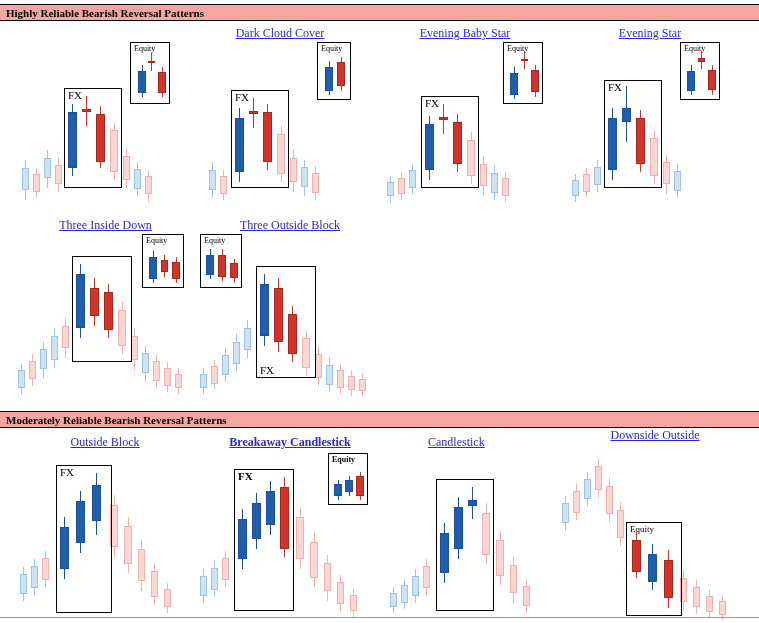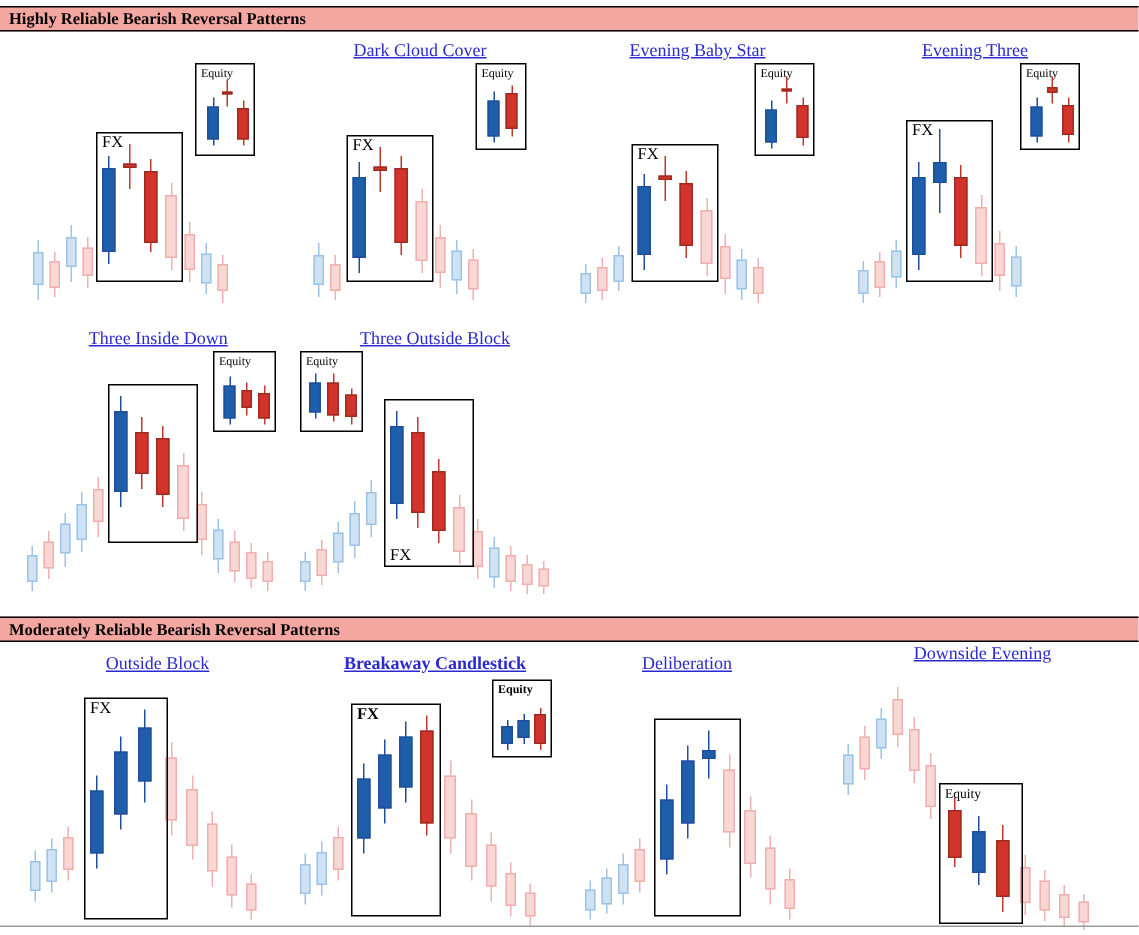--- a/index.html
+++ b/index.html
@@ -330,21 +330,21 @@
           </div>
         <div class="candle c-down" style="left:27px; top:22px; width:8px; height:32px;">
             <div class="wick" style="top:0; height:32px;"></div>
             <div class="body" style="top:5px; height:22px;"></div>
           </div>
       </div>
     </div>
   </div>
 
   <div class="pattern" style="left:570px; top:26px; width:160px; height:180px;">
-    <div class="title">Evening Three</div>
+    <div class="title">Evening Star</div>
     <div class="chart" style="top:16px; width:160px; height:164px;">
       <div class="candle f-up" style="left:2px; top:132px; width:7px; height:28px;">
           <div class="wick" style="top:0; height:28px;"></div>
           <div class="body" style="top:6px; height:16px;"></div>
         </div>
       <div class="candle f-down" style="left:13px; top:126px; width:7px; height:30px;">
           <div class="wick" style="top:0; height:30px;"></div>
           <div class="body" style="top:6px; height:18px;"></div>
         </div>
       <div class="candle f-up" style="left:24px; top:118px; width:7px; height:32px;">
@@ -692,21 +692,21 @@
           </div>
         <div class="candle c-down" style="left:27px; top:18px; width:8px; height:28px;">
             <div class="wick" style="top:0; height:28px;"></div>
             <div class="body" style="top:4px; height:20px;"></div>
           </div>
       </div>
     </div>
   </div>
 
   <div class="pattern" style="left:390px; top:435px; width:170px; height:185px;">
-    <div class="title" style="text-align:left; padding-left:38px;">Deliberation</div>
+    <div class="title" style="text-align:left; padding-left:38px;">Candlestick</div>
     <div class="chart" style="top:16px; width:170px; height:168px;">
       <div class="candle f-up" style="left:0px; top:136px; width:7px; height:26px;">
           <div class="wick" style="top:0; height:26px;"></div>
           <div class="body" style="top:6px; height:14px;"></div>
         </div>
       <div class="candle f-up" style="left:11px; top:128px; width:7px; height:30px;">
           <div class="wick" style="top:0; height:30px;"></div>
           <div class="body" style="top:6px; height:18px;"></div>
         </div>
       <div class="candle f-up" style="left:22px; top:118px; width:7px; height:34px;">
@@ -746,21 +746,21 @@
       <div class="candle f-down" style="left:133px; top:128px; width:7px; height:34px;">
           <div class="wick" style="top:0; height:34px;"></div>
           <div class="body" style="top:7px; height:20px;"></div>
         </div>
 
       <div class="box" style="left:46px; top:28px; width:58px; height:132px;"></div>
     </div>
   </div>
 
   <div class="pattern" style="left:560px; top:428px; width:190px; height:192px;">
-    <div class="title">Downside Evening</div>
+    <div class="title">Downside Outside</div>
     <div class="chart" style="top:16px; width:190px; height:176px;">
       <div class="candle f-up" style="left:2px; top:52px; width:7px; height:34px;">
           <div class="wick" style="top:0; height:34px;"></div>
           <div class="body" style="top:7px; height:20px;"></div>
         </div>
       <div class="candle f-down" style="left:13px; top:40px; width:7px; height:36px;">
           <div class="wick" style="top:0; height:36px;"></div>
           <div class="body" style="top:7px; height:22px;"></div>
         </div>
       <div class="candle f-up" style="left:24px; top:28px; width:7px; height:34px;">

